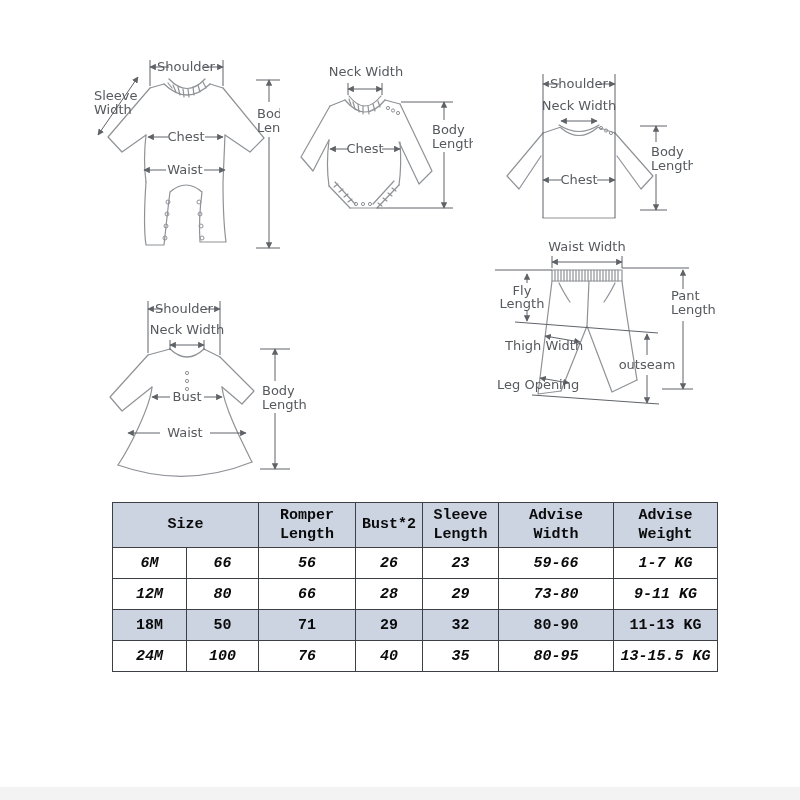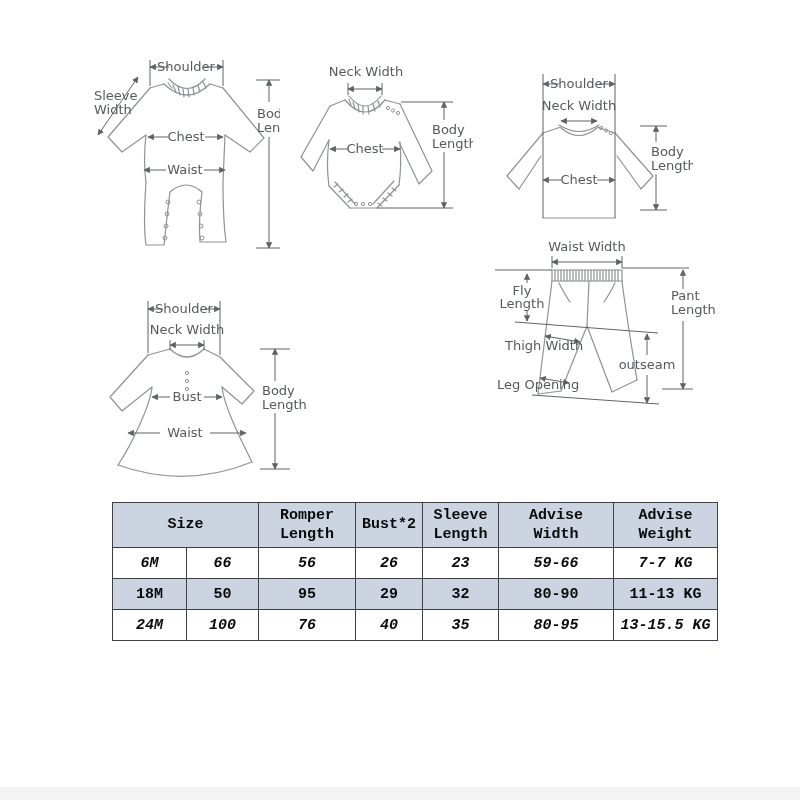--- a/index.html
+++ b/index.html
@@ -262,26 +262,35 @@
         <span class="hline">Weight</span>
       </th>
     </tr>
     <tr class="plainrow">
       <td>6M</td>
       <td>66</td>
       <td>56</td>
       <td>26</td>
       <td>23</td>
       <td>59-66</td>
-      <td>7-7 KG</td>
+      <td>1-7 KG</td>
+    </tr>
+    <tr class="plainrow">
+      <td>12M</td>
+      <td>80</td>
+      <td>66</td>
+      <td>28</td>
+      <td>29</td>
+      <td>73-80</td>
+      <td>9-11 KG</td>
     </tr>
     <tr class="stripe">
       <td>18M</td>
       <td>50</td>
-      <td>95</td>
+      <td>71</td>
       <td>29</td>
       <td>32</td>
       <td>80-90</td>
       <td>11-13 KG</td>
     </tr>
     <tr class="plainrow">
       <td>24M</td>
       <td>100</td>
       <td>76</td>
       <td>40</td>

